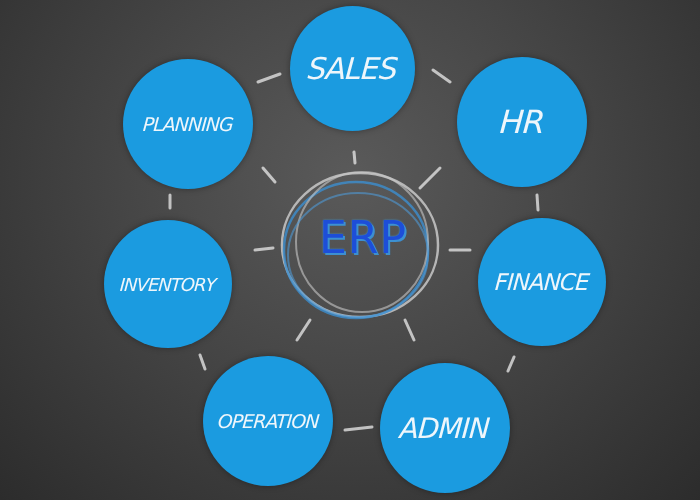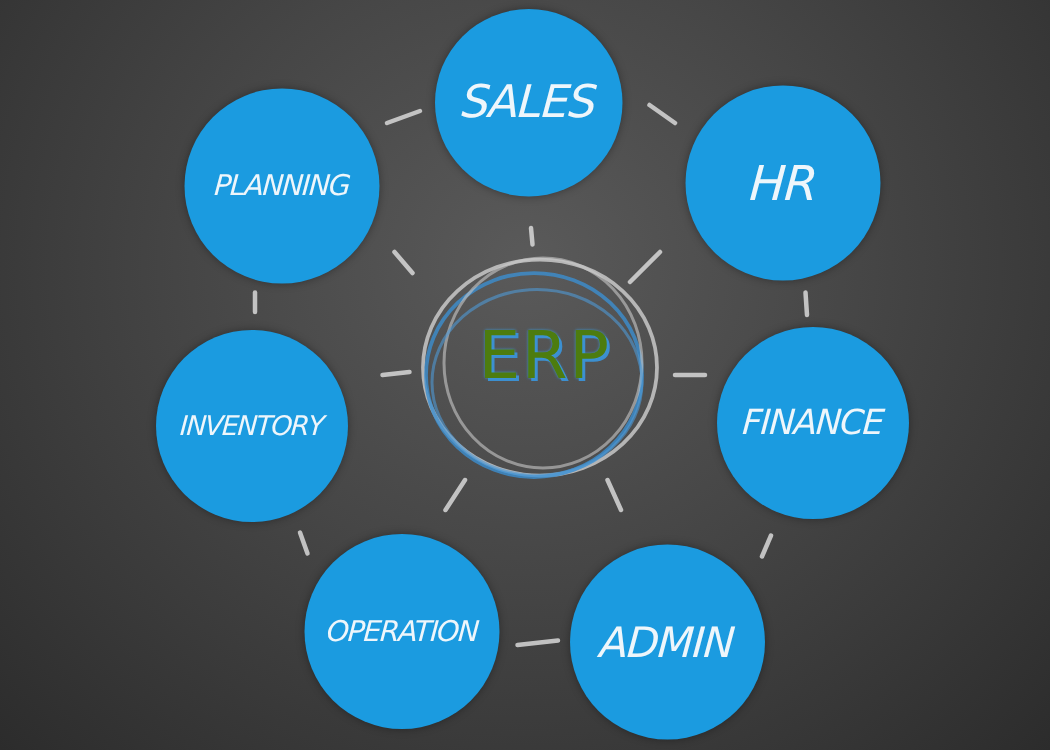--- a/index.html
+++ b/index.html
@@ -4,21 +4,21 @@
 <style>
   html,body{margin:0;padding:0;}
   body{width:700px;height:500px;overflow:hidden;position:relative;
     background:radial-gradient(ellipse at 50% 35%, #5a5a5a 0%, #464646 45%, #2c2c2c 100%);
     font-family:"Liberation Sans", sans-serif;}
   .board{position:absolute;left:0;top:0;width:700px;height:500px;}
   .node{position:absolute;border-radius:50%;background:#1b9be0;display:flex;align-items:center;justify-content:center;
     box-shadow:0 0 6px rgba(0,0,0,0.35);}
   .node span{color:#eef6fb;font-family:"DejaVu Sans", sans-serif;font-weight:normal;letter-spacing:-1px;
     font-style:italic;transform:skewX(-4deg);}
-  .center-label{position:absolute;left:318px;top:212px;width:90px;text-align:center;color:#4d7c0f;
+  .center-label{position:absolute;left:318px;top:212px;width:90px;text-align:center;color:#1d4ed8;
     font-family:"DejaVu Sans", sans-serif;font-size:44px;letter-spacing:1px;
     text-shadow:0 0 2px #3d9ad8, 2px 2px 0 #3d8fd0;}
   svg{position:absolute;left:0;top:0;}
 </style>
 </head>
 <body>
 
 <div class="board">
   <svg width="700" height="500">
     <g stroke="#d8d8d8" stroke-width="3" stroke-linecap="round" fill="none" opacity="0.85">

